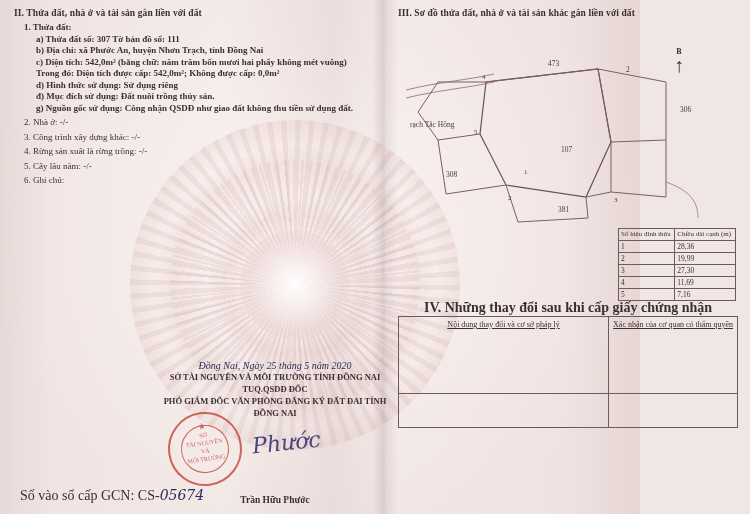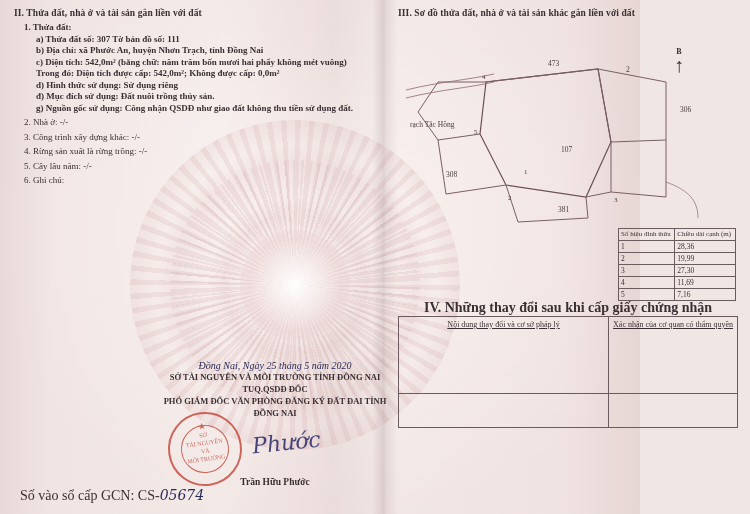--- a/index.html
+++ b/index.html
@@ -65,21 +65,21 @@
 
   .sec4{position:absolute;left:398px;top:300px;width:340px;}
   .sec4 .title{text-align:center;font-size:14px;font-weight:bold;margin-bottom:0;}
   .sec4 table{width:340px;height:112px;font-size:8px;}
   .sec4 td,.sec4 th{border:1px solid #6b5a5e;text-align:center;vertical-align:top;padding:3px 2px;font-weight:normal;text-decoration:underline;}
 
   
   .sign{position:absolute;left:150px;top:360px;width:250px;text-align:center;}
   .sign .l{font-size:8.5px;line-height:12px;font-weight:bold;}
   .sign .date{font-size:10px;font-weight:normal;font-family:Liberation Serif, serif;}
-  .sign .name{font-size:9.5px;font-weight:bold;margin-top:58px;}
+  .sign .name{font-size:9.5px;font-weight:bold;margin-top:76px;}
   .stamp{
     position:absolute;left:168px;top:412px;width:74px;height:74px;border-radius:50%;
     border:2px solid #c0392b;opacity:.75;transform:rotate(-8deg);
     color:#c0392b;font-size:6px;text-align:center;line-height:8px;padding-top:8px;box-sizing:border-box;
   }
   .stamp .star{font-size:9px;line-height:9px;}
   .stamp-in{position:absolute;left:11px;top:11px;right:11px;bottom:11px;border:1px solid #c0392b;border-radius:50%;}
   .scribble{position:absolute;left:252px;top:430px;font-size:22px;color:#2b2b6a;font-family:"DejaVu Serif",serif;font-style:italic;transform:rotate(-6deg);opacity:.85;}
   .bottomleft{position:absolute;left:20px;top:463px;font-size:14px;margin-top:24px;}
 </style>

